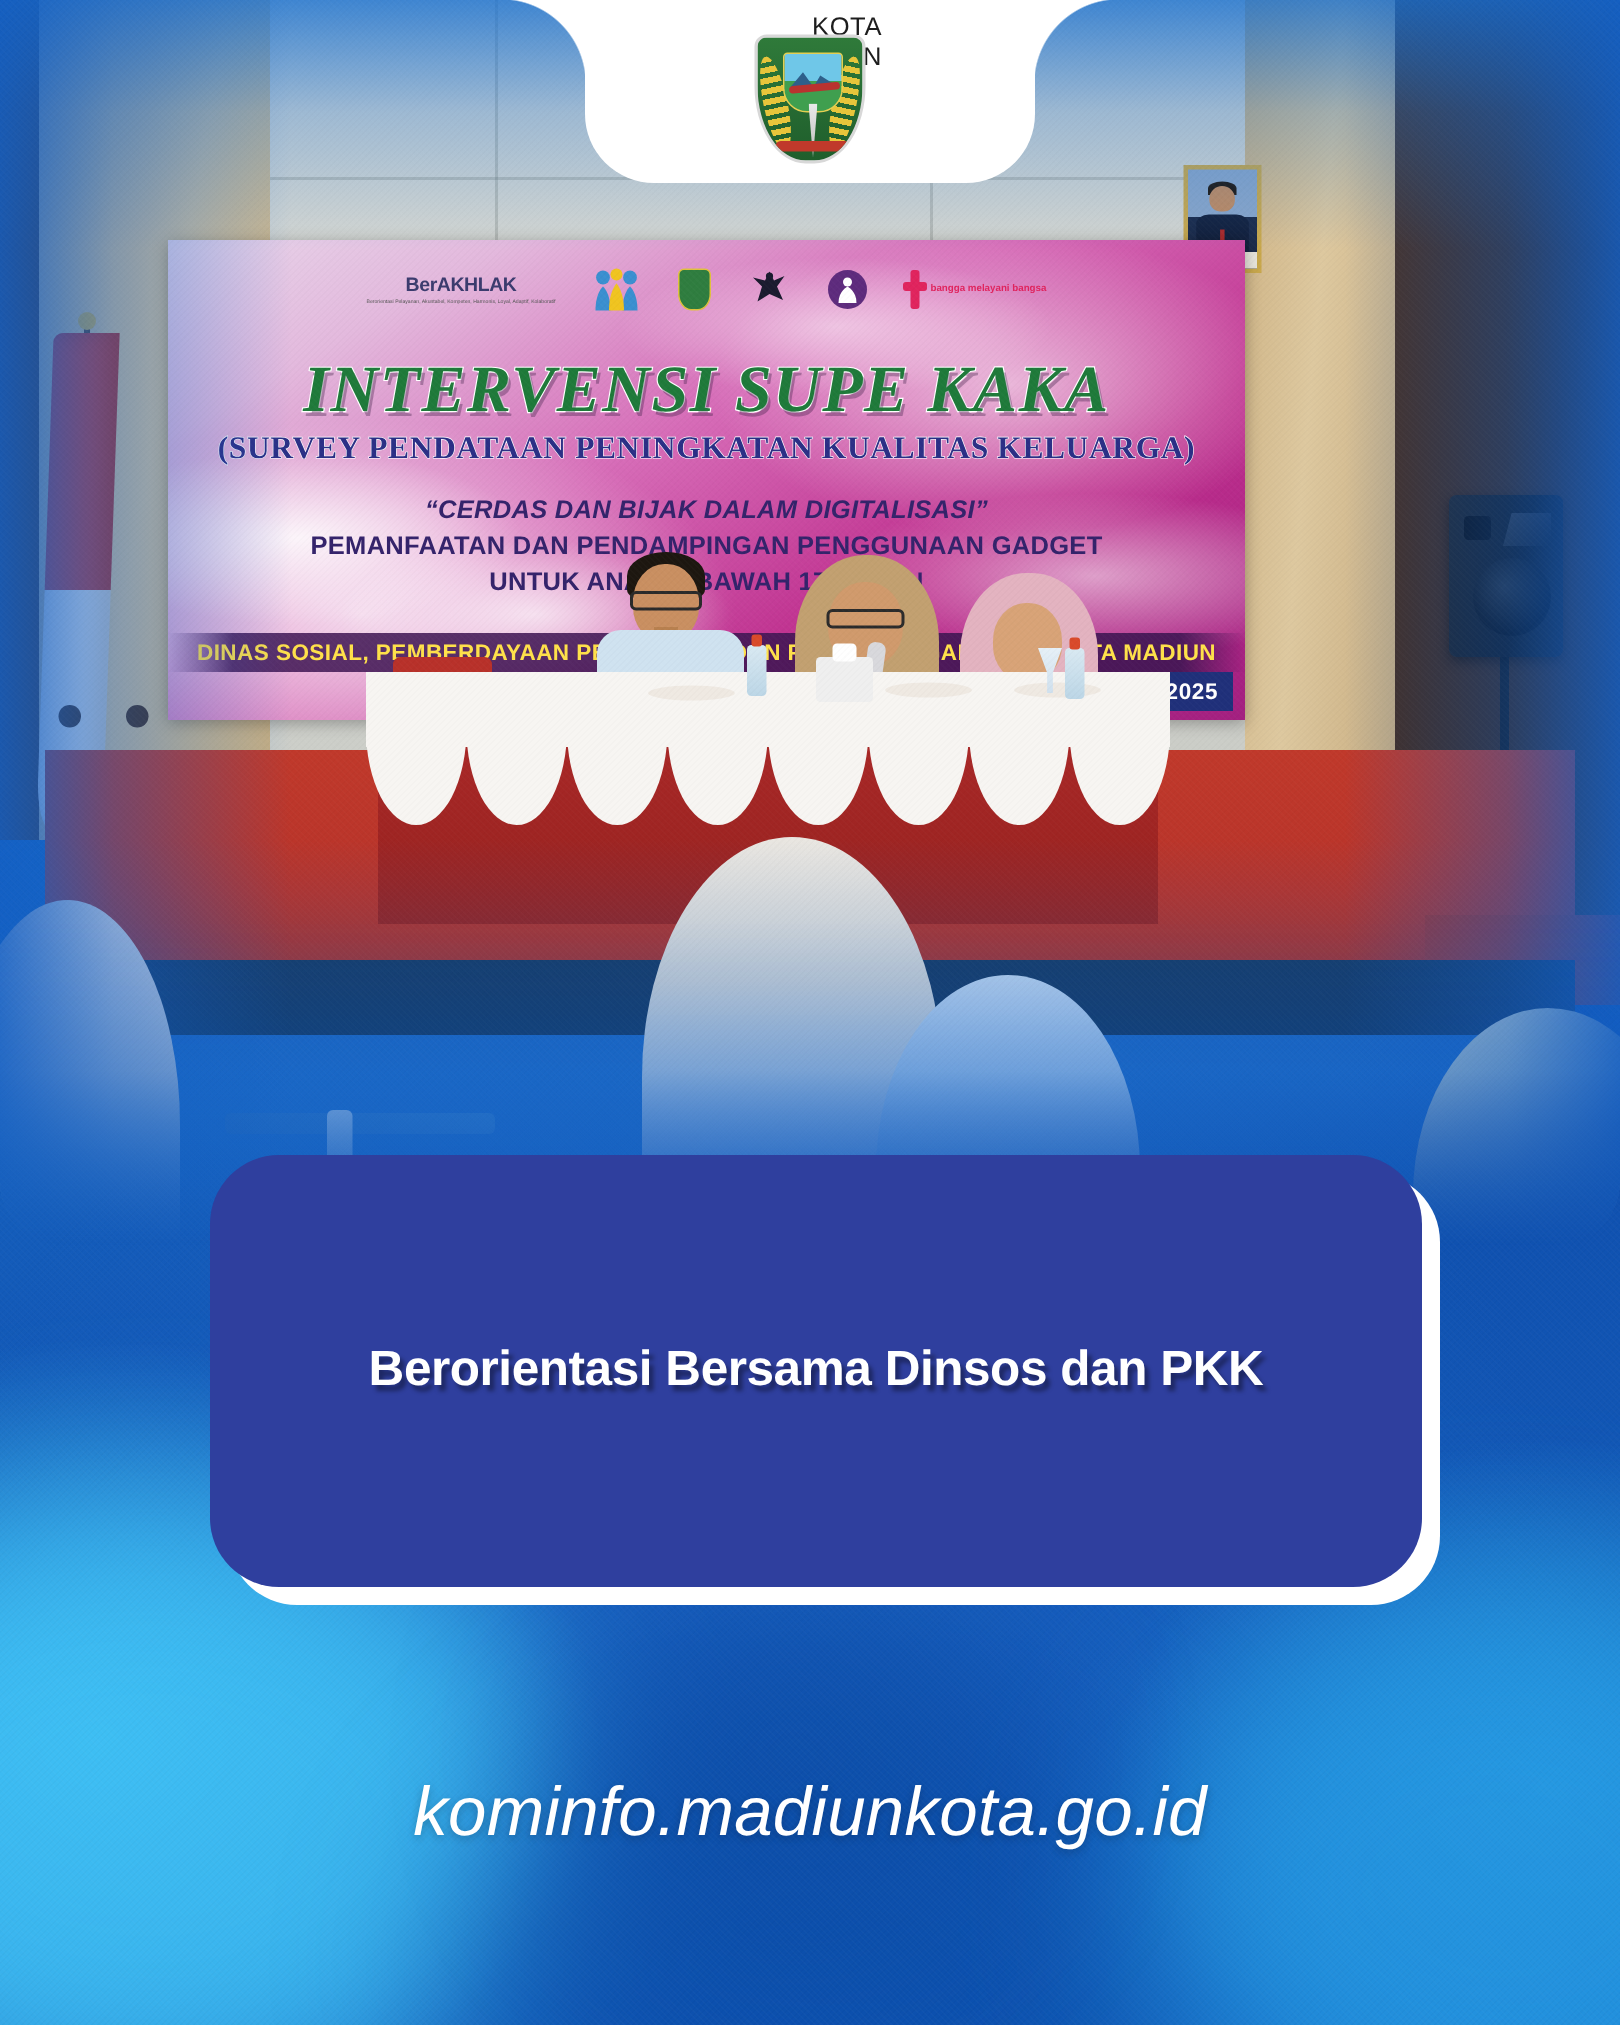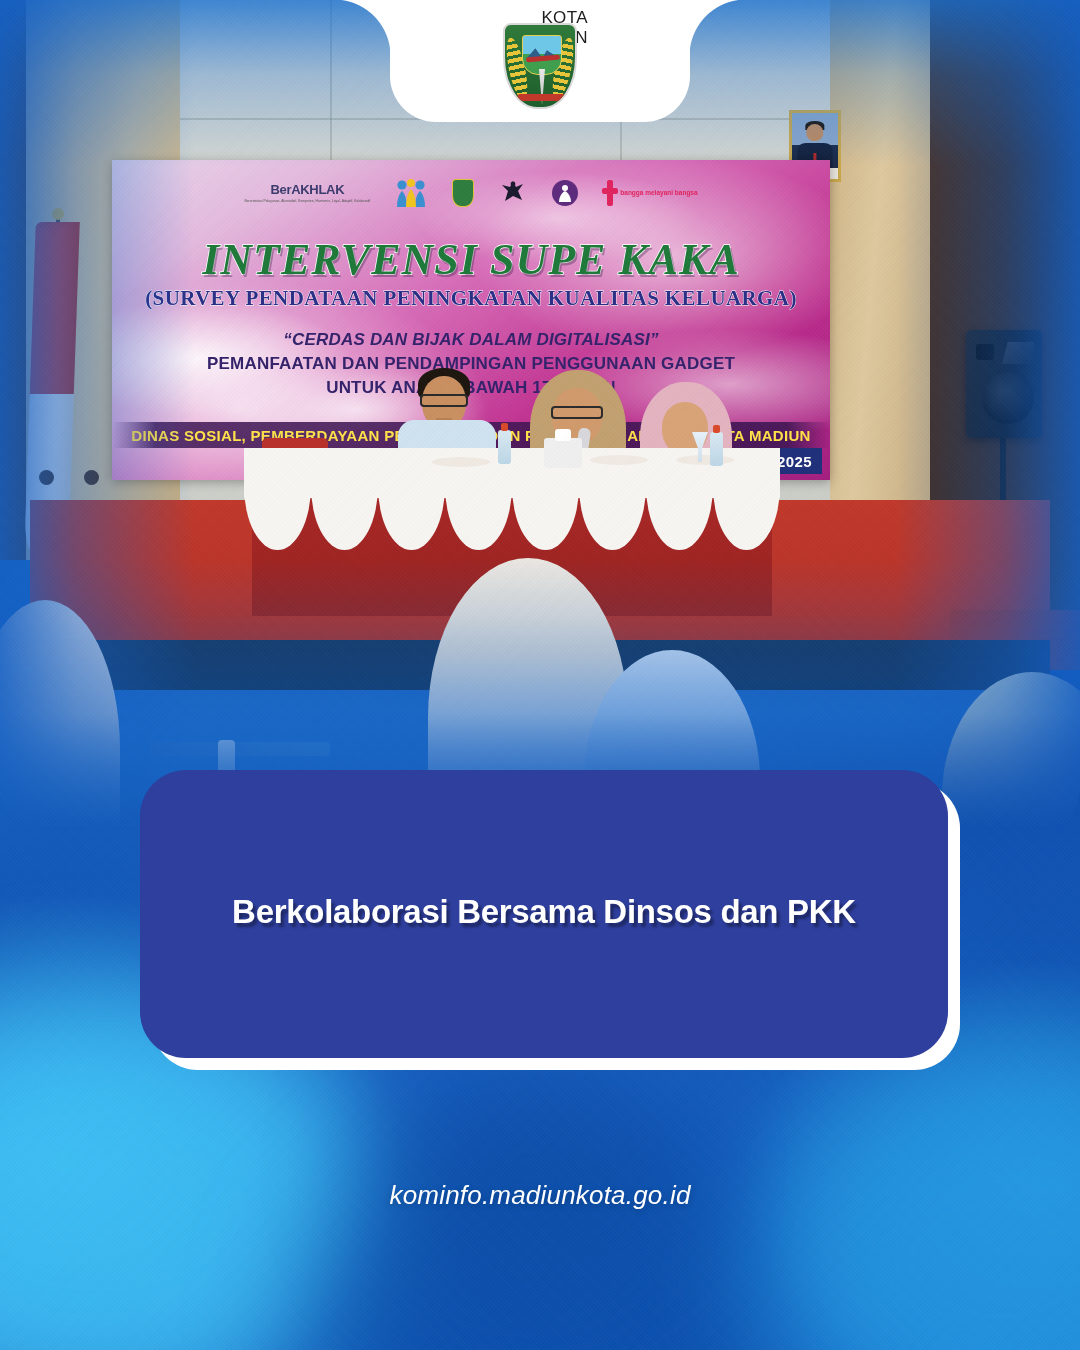--- a/index.html
+++ b/index.html
@@ -340,21 +340,21 @@
   .title {
     margin-top:4px;
     font-size:41px; font-weight:700; color:#f6e732; letter-spacing:-.4px;
     text-shadow: 3px 4px 3px rgba(0,0,0,.42);
     line-height:1.22; text-align:center;
   }
 
   
   .site-url {
     position:absolute; left:0; right:0; top:1180px; text-align:center;
-    font-size:26px; font-style:italic; color:#ffffff; letter-spacing:.2px;
+    font-size:46px; font-style:italic; color:#ffffff; letter-spacing:.2px;
     text-shadow:0 2px 6px rgba(0,0,0,.22);
     z-index:5;
   }
 </style>
 </head>
 <body>
 
 <div id="poster">
 
   <div class="bg-base"></div>
@@ -538,18 +538,18 @@
         </div>
         <div class="keris"></div>
         <div class="ribbon"></div>
       </div>
     </div>
 
   </div>
 
   <div class="headline-shadow"></div>
   <div class="headline-card">
-    <div class="kicker">Berkolaborasi Bersama Dinsos dan PKK</div>
+    <div class="kicker">Berorientasi Bersama Dinsos dan PKK</div>
   </div>
 
   <div class="site-url">kominfo.madiunkota.go.id</div>
 
 </div>
 
 </body></html>

